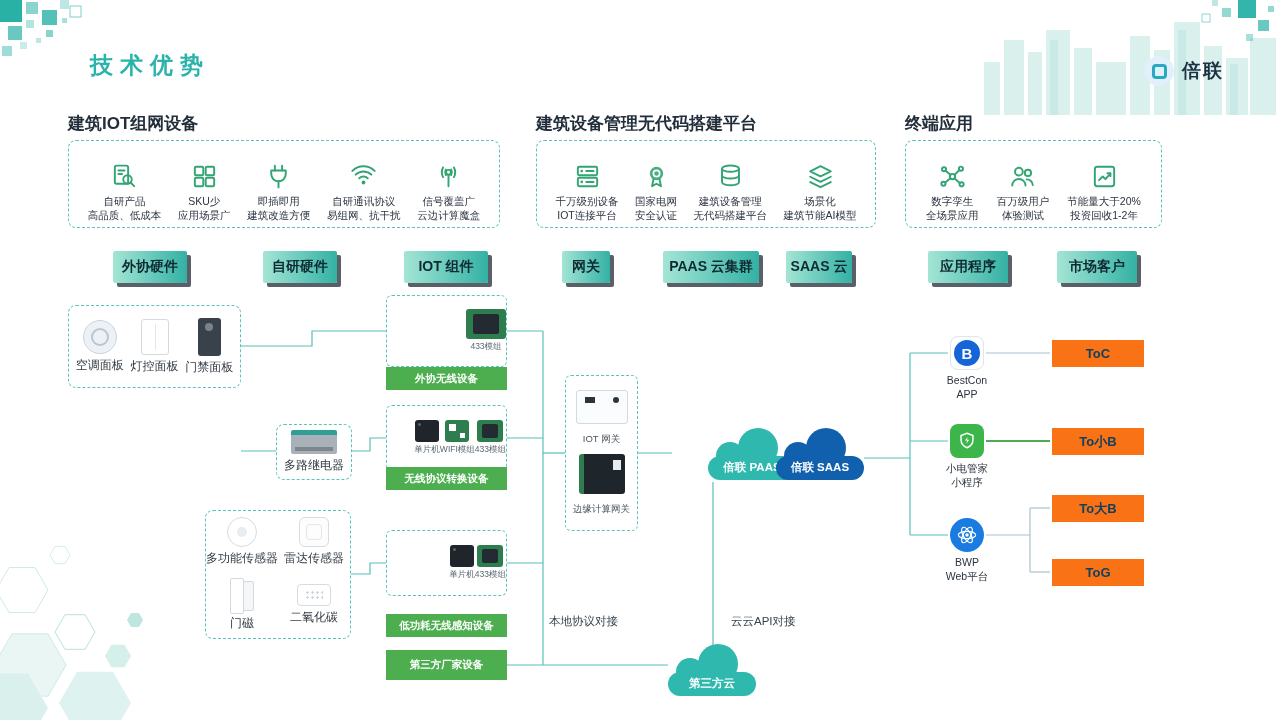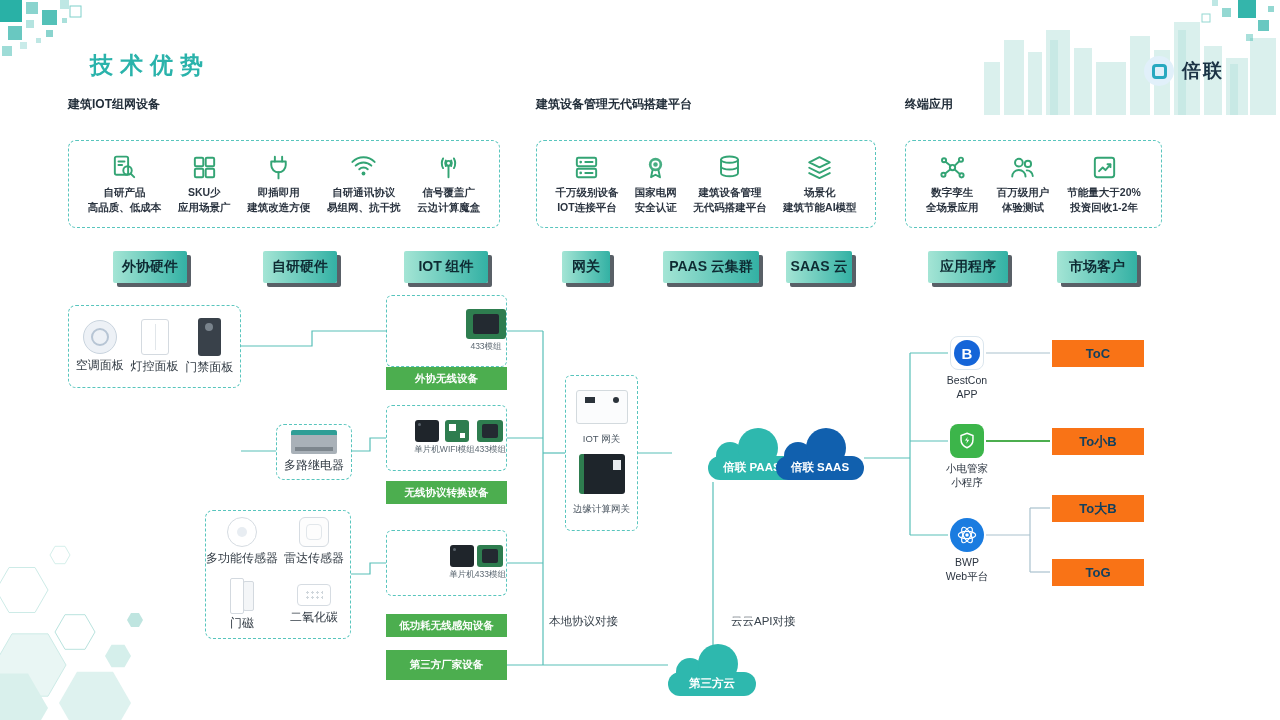--- a/index.html
+++ b/index.html
@@ -14,25 +14,25 @@
   .deco-bl { left:0; bottom:0; }
 
   
   .title { position:absolute; left:90px; top:50px; font-size:23px; color:#2ab3ab; letter-spacing:7px; font-weight:600; }
   .logo { position:absolute; left:1144px; top:56px; display:flex; align-items:center; gap:8px; }
   .logo-badge { width:30px; height:30px; border-radius:50%; background:#e1f0fa; display:flex; align-items:center; justify-content:center; }
   .logo-inner { width:15px; height:15px; border:3px solid #28a9c0; border-radius:4px; }
   .logo-text { font-size:19px; font-weight:bold; color:#1b3245; letter-spacing:2px; }
 
   
-  .sec-h { position:absolute; top:96px; font-size:12px; font-weight:bold; color:#222e3a; }
+  .sec-h { position:absolute; top:112px; font-size:17px; font-weight:bold; color:#222e3a; }
 
   
   .fbox { position:absolute; top:140px; height:88px; border:1.5px dashed #58c5bd; border-radius:8px;
-          display:flex; align-items:center; justify-content:space-evenly; padding:4px 2px; background:#fff;font-weight:bold; }
+          display:flex; align-items:flex-end; justify-content:space-evenly; padding:4px 2px; background:#fff; }
   .fitem { display:flex; flex-direction:column; align-items:center; gap:1px; }
   .ficon { width:29px; height:29px; color:#33a474; margin-bottom:3px; flex:none; }
   .fline { font-size:10.5px; color:#2b3440; text-align:center; line-height:1.3; white-space:nowrap; }
 
   
   .chip { position:absolute; top:251px; height:32px; background:linear-gradient(90deg,#a4e5d5 0%,#33b1a4 100%);
           box-shadow:4px 4px 0 0 #596067; display:flex; align-items:center; justify-content:center;
           font-size:14px; font-weight:bold; color:#0e2b33; border-radius:2px; white-space:nowrap; }
 
   
@@ -426,21 +426,21 @@
     </div>
     <div class="mod">
       <span class="img wifi-mod"></span>
       <span class="mod-label">WIFI模组</span>
     </div>
     <div class="mod">
       <span class="img chip433"></span>
       <span class="mod-label">433模组</span>
     </div>
   </div>
-  <div class="gbar" style="top:481px">无线协议转换设备</div>
+  <div class="gbar" style="top:467px">无线协议转换设备</div>
 
   <div class="iot-box" style="top:530px;height:66px">
     <div class="mod">
       <span class="img mcu"></span>
       <span class="mod-label">单片机</span>
     </div>
     <div class="mod">
       <span class="img chip433"></span>
       <span class="mod-label">433模组</span>
     </div>

